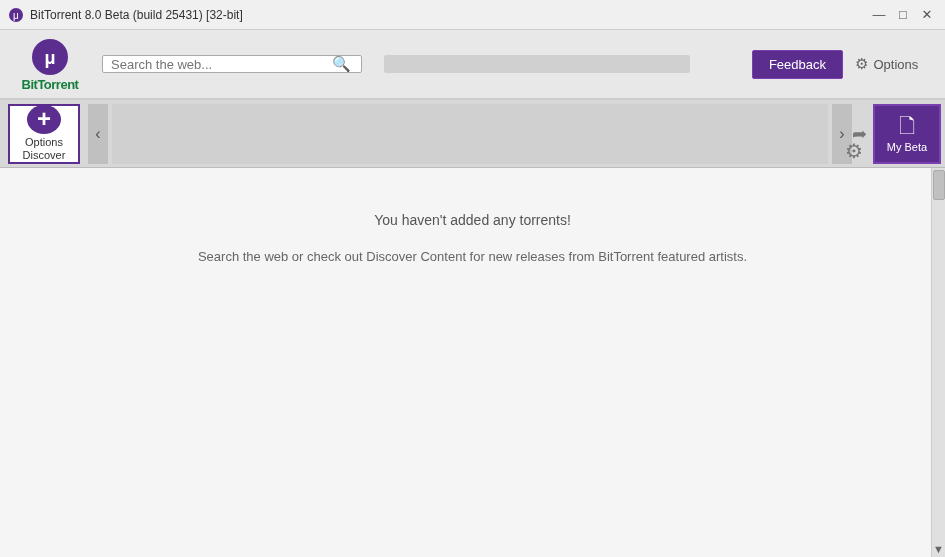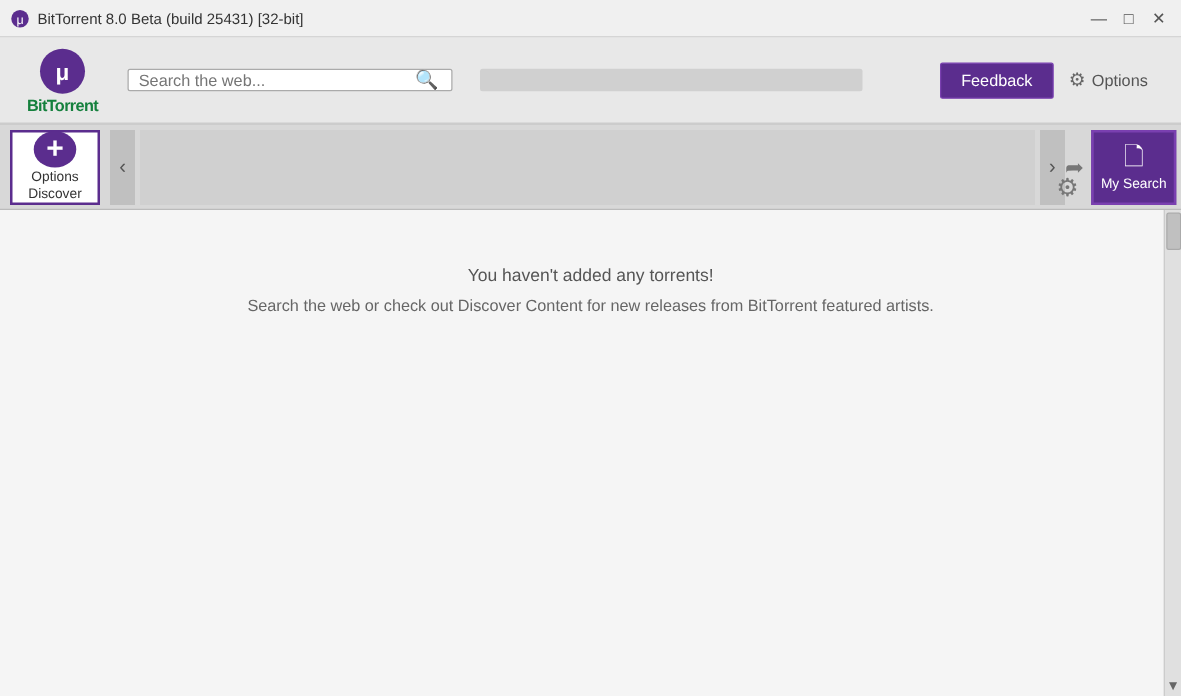--- a/index.html
+++ b/index.html
@@ -241,20 +241,21 @@
       color: #555;
       font-size: 14px;
       line-height: 1.8;
     }
     .empty-line1 {
       font-size: 14px;
     }
     .empty-line2 {
       font-size: 13px;
       color: #666;
+      margin-top: 12px;
     }
 
     
     .scrollbar {
       position: absolute;
       right: 0;
       top: 0;
       bottom: 0;
       width: 14px;
       background: #e0e0e0;
@@ -332,21 +333,21 @@
   <button class="nav-arrow">‹</button>
 
   <div style="flex:1; height:60px; background:#d0d0d0; margin:0 4px;"></div>
 
   <button class="nav-arrow">›</button>
 
   <div class="sub-toolbar-right">
     <span class="arrow-right-icon">➦</span>
     <div class="my-files-btn">
       <span style="font-size:20px;">🗋</span>
-      <span>My Search</span>
+      <span>My Beta</span>
     </div>
   </div>
 
   <button class="settings-icon-btn">⚙</button>
 </div>
 
 <div class="main-content">
   <div class="empty-message">
     <div class="empty-line1">You haven't added any torrents!</div>
     <div class="empty-line2">Search the web or check out Discover Content for new releases from BitTorrent featured artists.</div>

